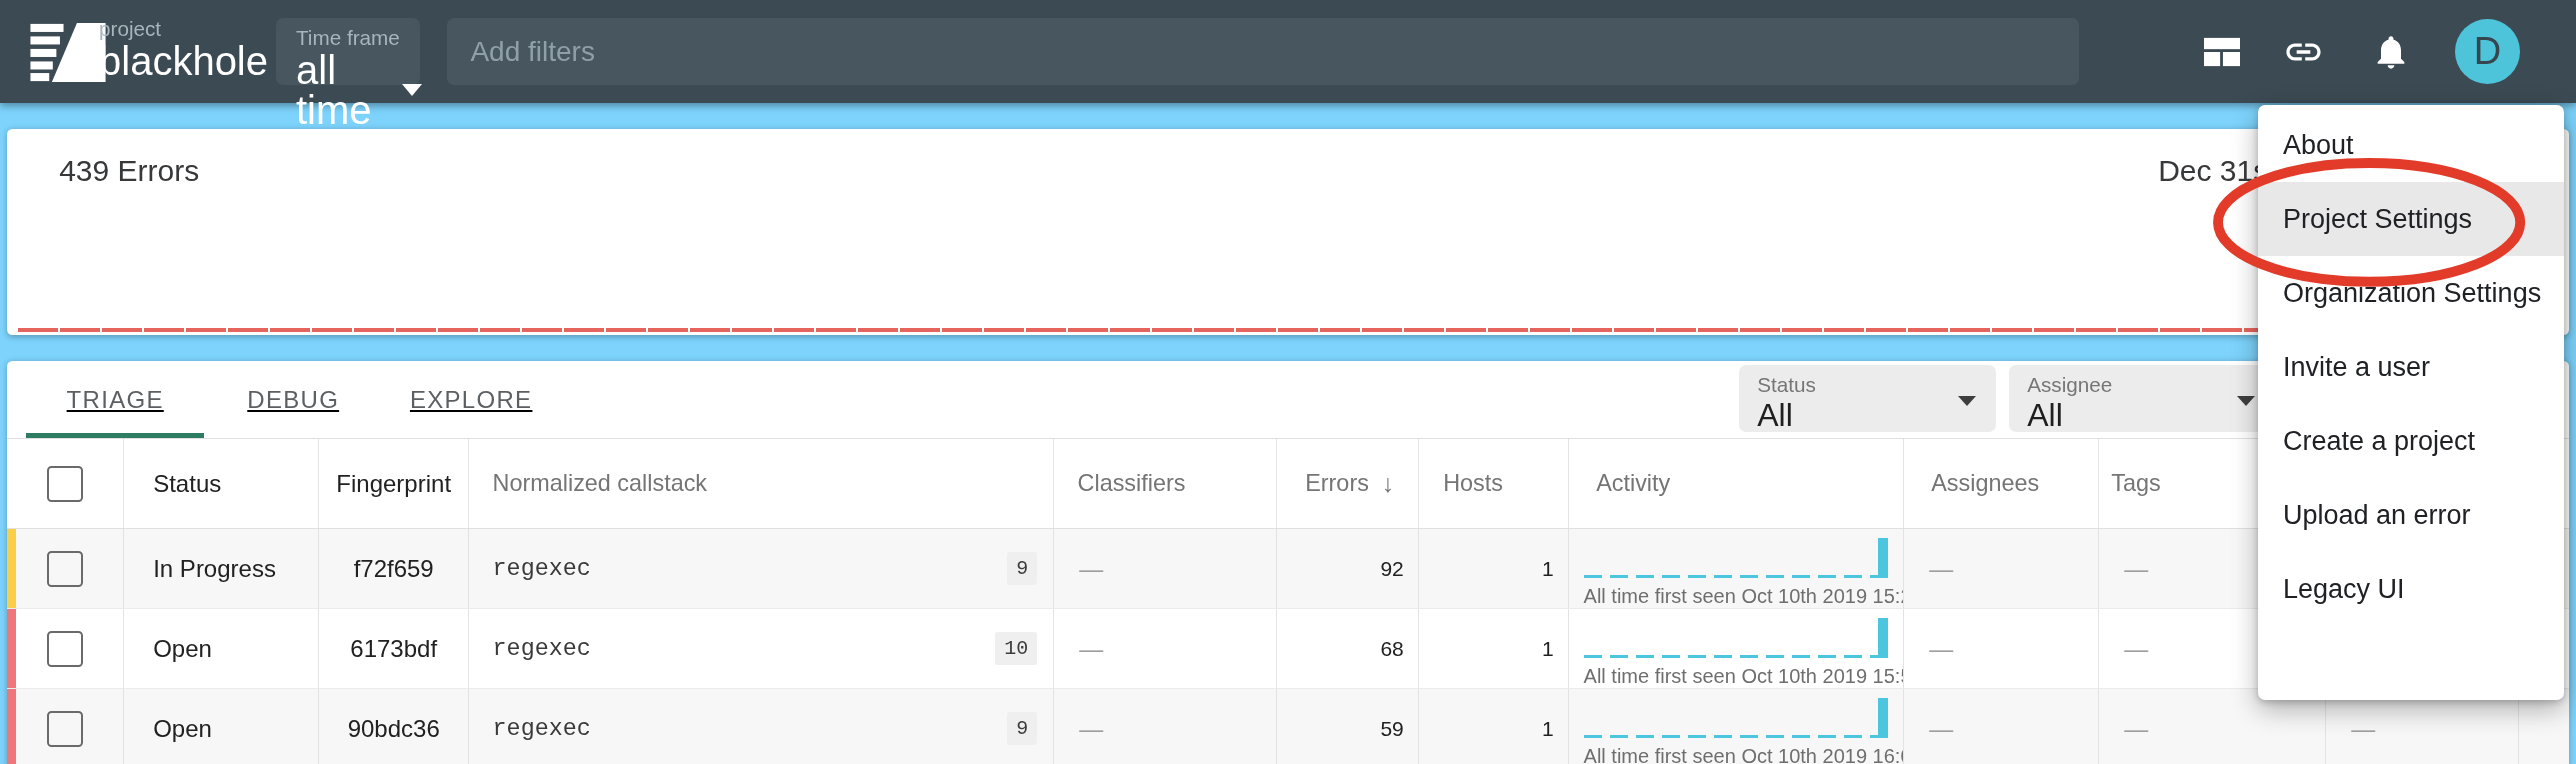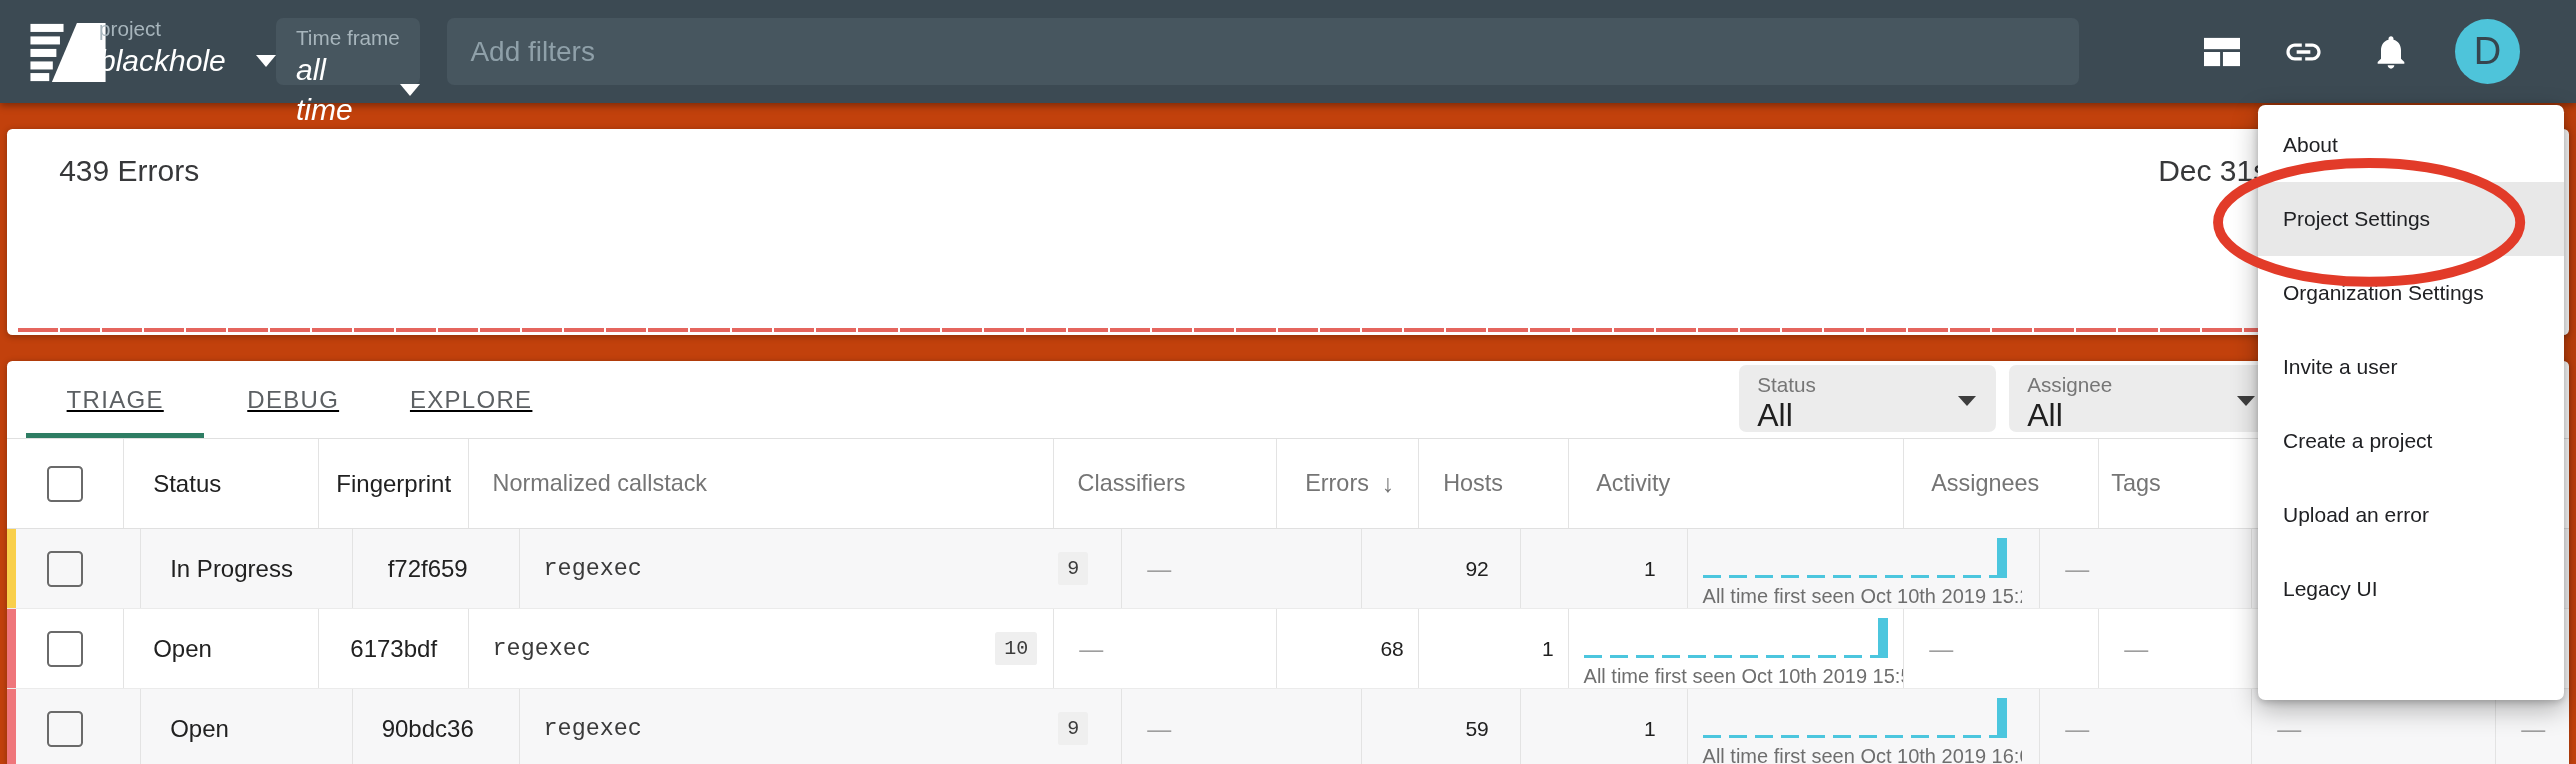--- a/index.html
+++ b/index.html
@@ -1,24 +1,24 @@
 <!DOCTYPE html>
 <html style="font-size:14.4px"><head>
 <meta charset="utf-8">
 <style>
   html,body{margin:0;padding:0;background:#e9eaeb;font-family:"Liberation Sans",sans-serif;}
-  #stage{position:relative;width:2576px;height:765px;overflow:hidden;background:#c2410c;}
+  #stage{position:relative;width:2576px;height:765px;overflow:hidden;background:#7dd3fc;}
 
   
   .topbar{position:absolute;left:0;top:0;width:2576px;height:103px;background:#3c4a53;
           box-shadow:0 2.7px 7.2px rgba(0,0,0,.35);z-index:10;display:flex;align-items:center;}
   .logo{position:absolute;left:30px;top:22.5px;width:76px;height:59px;}
   .proj-group{position:absolute;left:99px;top:16px;}
   .mini-label{font-size:20.7px;color:#a7b5bc;line-height:25px;}
-  .proj-value,.tf-value{font-size:30px;color:#ffffff;line-height:40px;display:flex;align-items:center;gap:30px;font-style:italic;}
+  .proj-value,.tf-value{font-size:40px;color:#ffffff;line-height:40px;display:flex;align-items:center;gap:30px;}
   .caret{width:0;height:0;border-left:10.8px solid transparent;border-right:10.8px solid transparent;border-top:12.6px solid #ffffff;display:inline-block;}
   .tf-box{position:absolute;left:276px;top:18px;width:144px;height:67px;background:#47565f;border-radius:7.2px;padding:7.2px 0 0 20px;box-sizing:border-box;}
   .filter-input{position:absolute;left:447px;top:18px;width:1632px;height:67px;background:#47565f;border-radius:7.2px;
                 display:flex;align-items:center;padding-left:23.4px;box-sizing:border-box;font-size:28px;color:#8fa0a9;text-align:center;}
   .tb-icon{position:absolute;top:50%;transform:translateY(-50%);}
   .avatar{position:absolute;left:2455px;top:19px;width:65px;height:65px;border-radius:50%;background:#4ec4da;
           display:flex;align-items:center;justify-content:center;font-size:38px;color:#36454e;}
 
   
   .card{position:absolute;background:#ffffff;border-radius:5.4px;box-shadow:0 1.8px 6.3px rgba(0,0,0,.28);}
@@ -37,21 +37,21 @@
   #status-filter{left:1732px;width:257px;}
   #assignee-filter{left:2002px;width:266px;}
   .filter-box .mini-label{color:#767676;}
   .filter-val{font-size:32px;color:#1f1f1f;line-height:36px;}
   .filter-box .caret{position:absolute;right:20px;top:31px;border-top-color:#3e3e3e;border-left-width:9px;border-right-width:9px;border-top-width:10.8px;}
 
   
   .grid-row{display:grid;grid-template-columns:116px 195px 150px 585px 223px 142px 150px 335px 195px 227px 193px 1fr;position:relative;}
   .thead{height:89px;border-bottom:0.9px solid #e0e0e0;}
   .trow{height:79px;border-bottom:0.9px solid #ebebeb;}
-  .trow.striped{background:#f7f7f8;gap:17px;}
+  .trow.striped{background:#f7f7f8;}
   .cell{position:relative;display:flex;align-items:center;box-sizing:border-box;border-left:0.9px solid #e3e3e3;overflow:hidden;}
   .grid-row .cell:first-child{border-left:none;justify-content:center;}
   .hcell{font-size:23.4px;color:#757575;}
   .cell.c-status{padding-left:29px;font-size:24px;color:#212121;}
   .cell.c-fp{justify-content:center;font-size:24px;color:#212121;}
   .cell.c-stack{padding-left:23.4px;font-family:"Liberation Mono","DejaVu Sans Mono",monospace;font-size:23.4px;color:#3a3a3a;}
   .cell.c-num{justify-content:flex-end;padding-right:14.4px;font-size:21px;color:#212121;}
   .cell.c-dash{padding-left:25px;font-size:24px;color:#9e9e9e;}
   .sort-arrow{font-size:25px;color:#757575;margin-left:12.6px;}
   .checkbox{width:32px;height:32px;border:2.7px solid #6a6a6a;border-radius:4.5px;background:transparent;}
@@ -60,21 +60,21 @@
          padding:5.4px 9px;font-family:"Liberation Mono","DejaVu Sans Mono",monospace;font-size:20px;color:#3c3c3c;}
   .activity{display:block;padding:0;}
   .spark-line{position:absolute;left:14.4px;right:23.4px;top:46px;height:2.7px;
     background:repeating-linear-gradient(to right,#4cc6de 0 18px,rgba(0,0,0,0) 18px 26px);}
   .spark-spike{position:absolute;right:15.3px;top:9px;width:10px;height:40px;background:#4cc6de;}
   .spark-caption{position:absolute;left:14.4px;top:56px;font-size:20px;color:#6e6e6e;white-space:nowrap;}
 
   
   .menu{position:absolute;left:2258px;top:105px;width:306px;height:595px;background:#ffffff;border-radius:7.2px;
         box-shadow:0 9px 27px rgba(0,0,0,.3),0 1.8px 7.2px rgba(0,0,0,.2);z-index:50;padding:2.7px 0;box-sizing:border-box;}
-  .menu-item{height:74px;line-height:74px;padding-left:25px;font-size:21px;color:#202124;white-space:nowrap;}
+  .menu-item{height:74px;line-height:74px;padding-left:25px;font-size:27px;color:#202124;white-space:nowrap;}
   .menu-item.highlight{background:#e8e8e8;}
 
   
   #annotation{position:absolute;left:0;top:0;z-index:60;pointer-events:none;}
 </style>
 </head>
 <body>
 
 <div id="stage">
 

